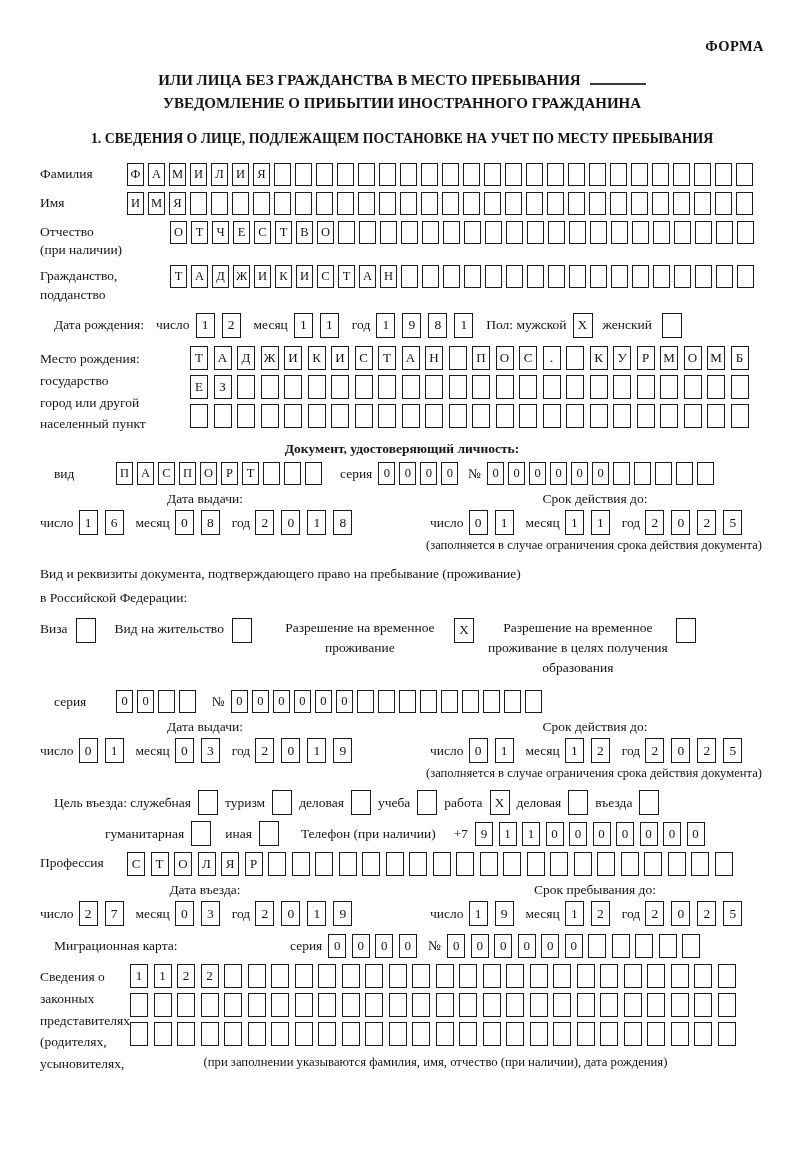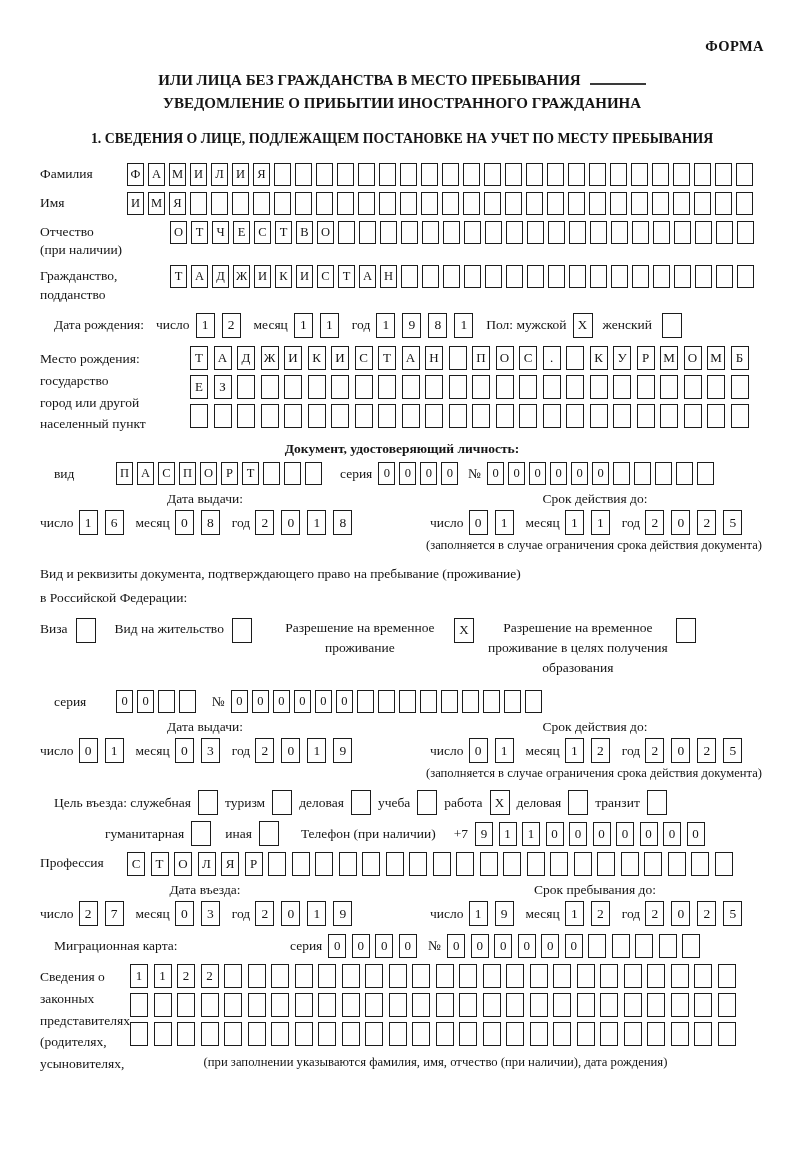--- a/index.html
+++ b/index.html
@@ -520,21 +520,21 @@
     <span class="t">туризм</span>
     <span class="chk"></span>
     <span class="t">деловая</span>
     <span class="chk"></span>
     <span class="t">учеба</span>
     <span class="chk"></span>
     <span class="t">работа</span>
     <span class="chk">X</span>
     <span class="t">деловая</span>
     <span class="chk"></span>
-    <span class="t">транзит</span>
+    <span class="t">въезда</span>
     <span class="chk"></span>
   </div>
 
   <div class="row inline gap8 indent65">
     <span class="t">гуманитарная</span>
     <span class="chk"></span>
     <span class="t" style="margin-left:14px;">иная</span>
     <span class="chk"></span>
     <span class="t" style="margin-left:22px;">Телефон (при наличии)</span>
     <span class="t" style="margin-left:18px;">+7</span>

